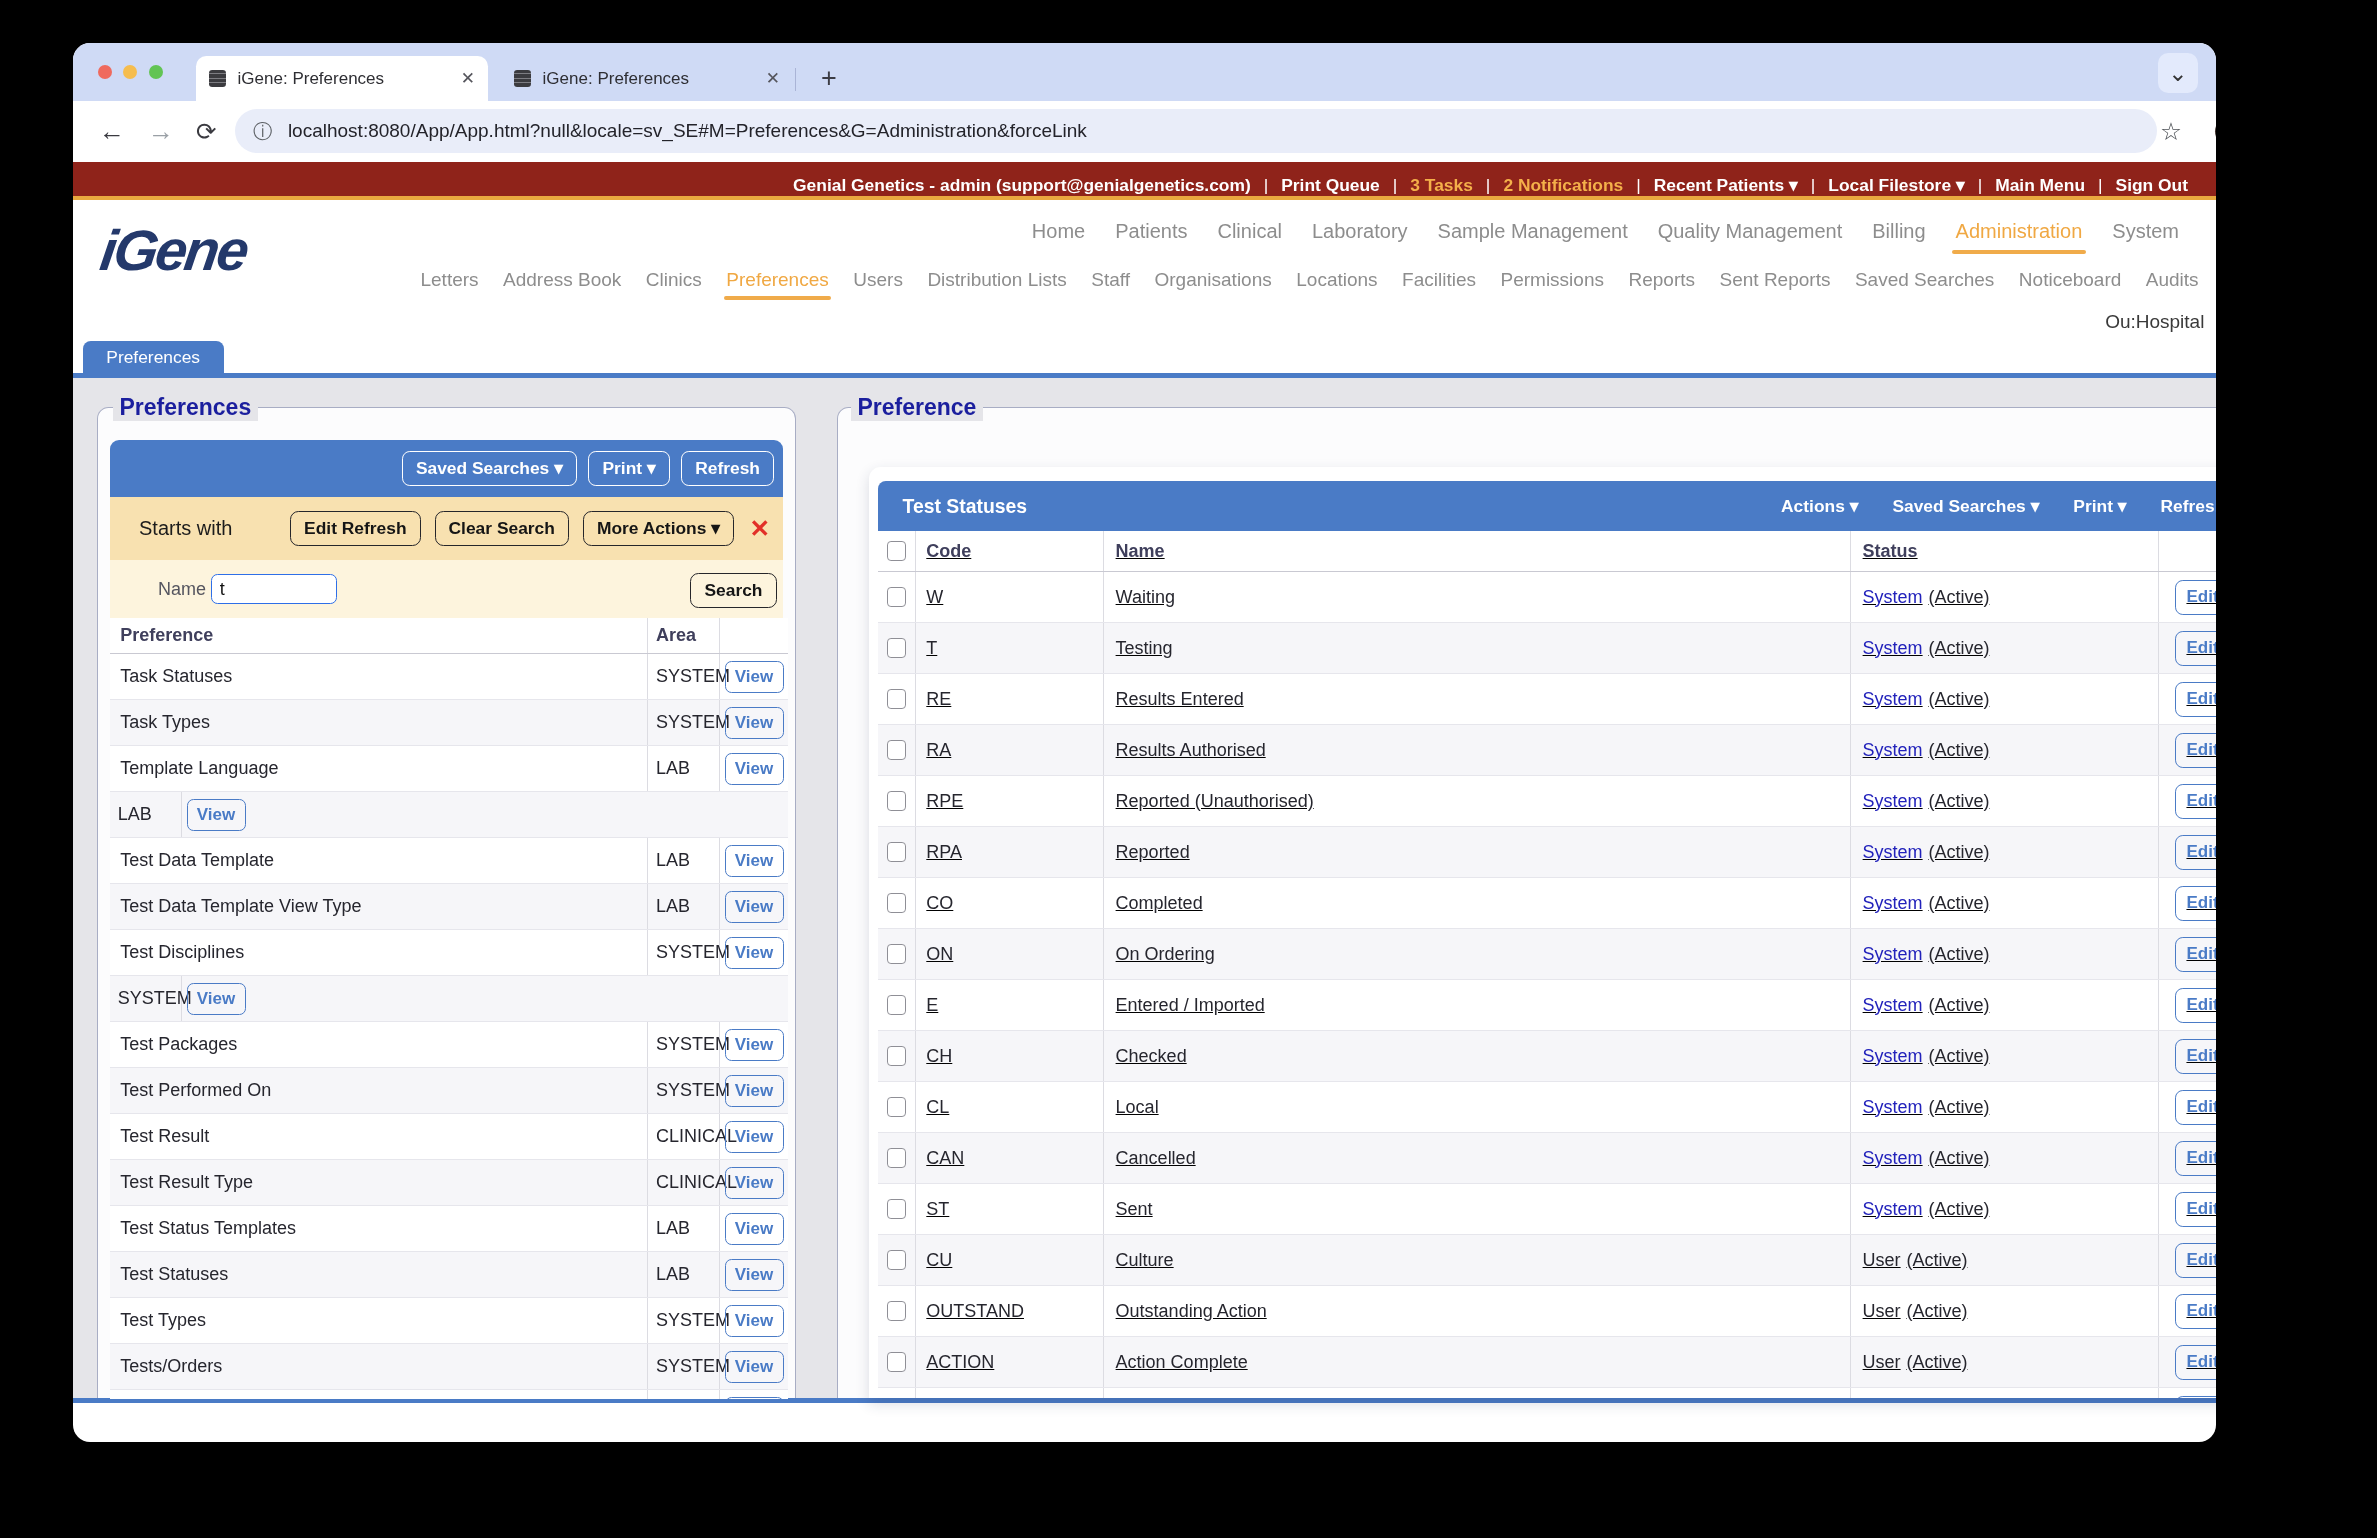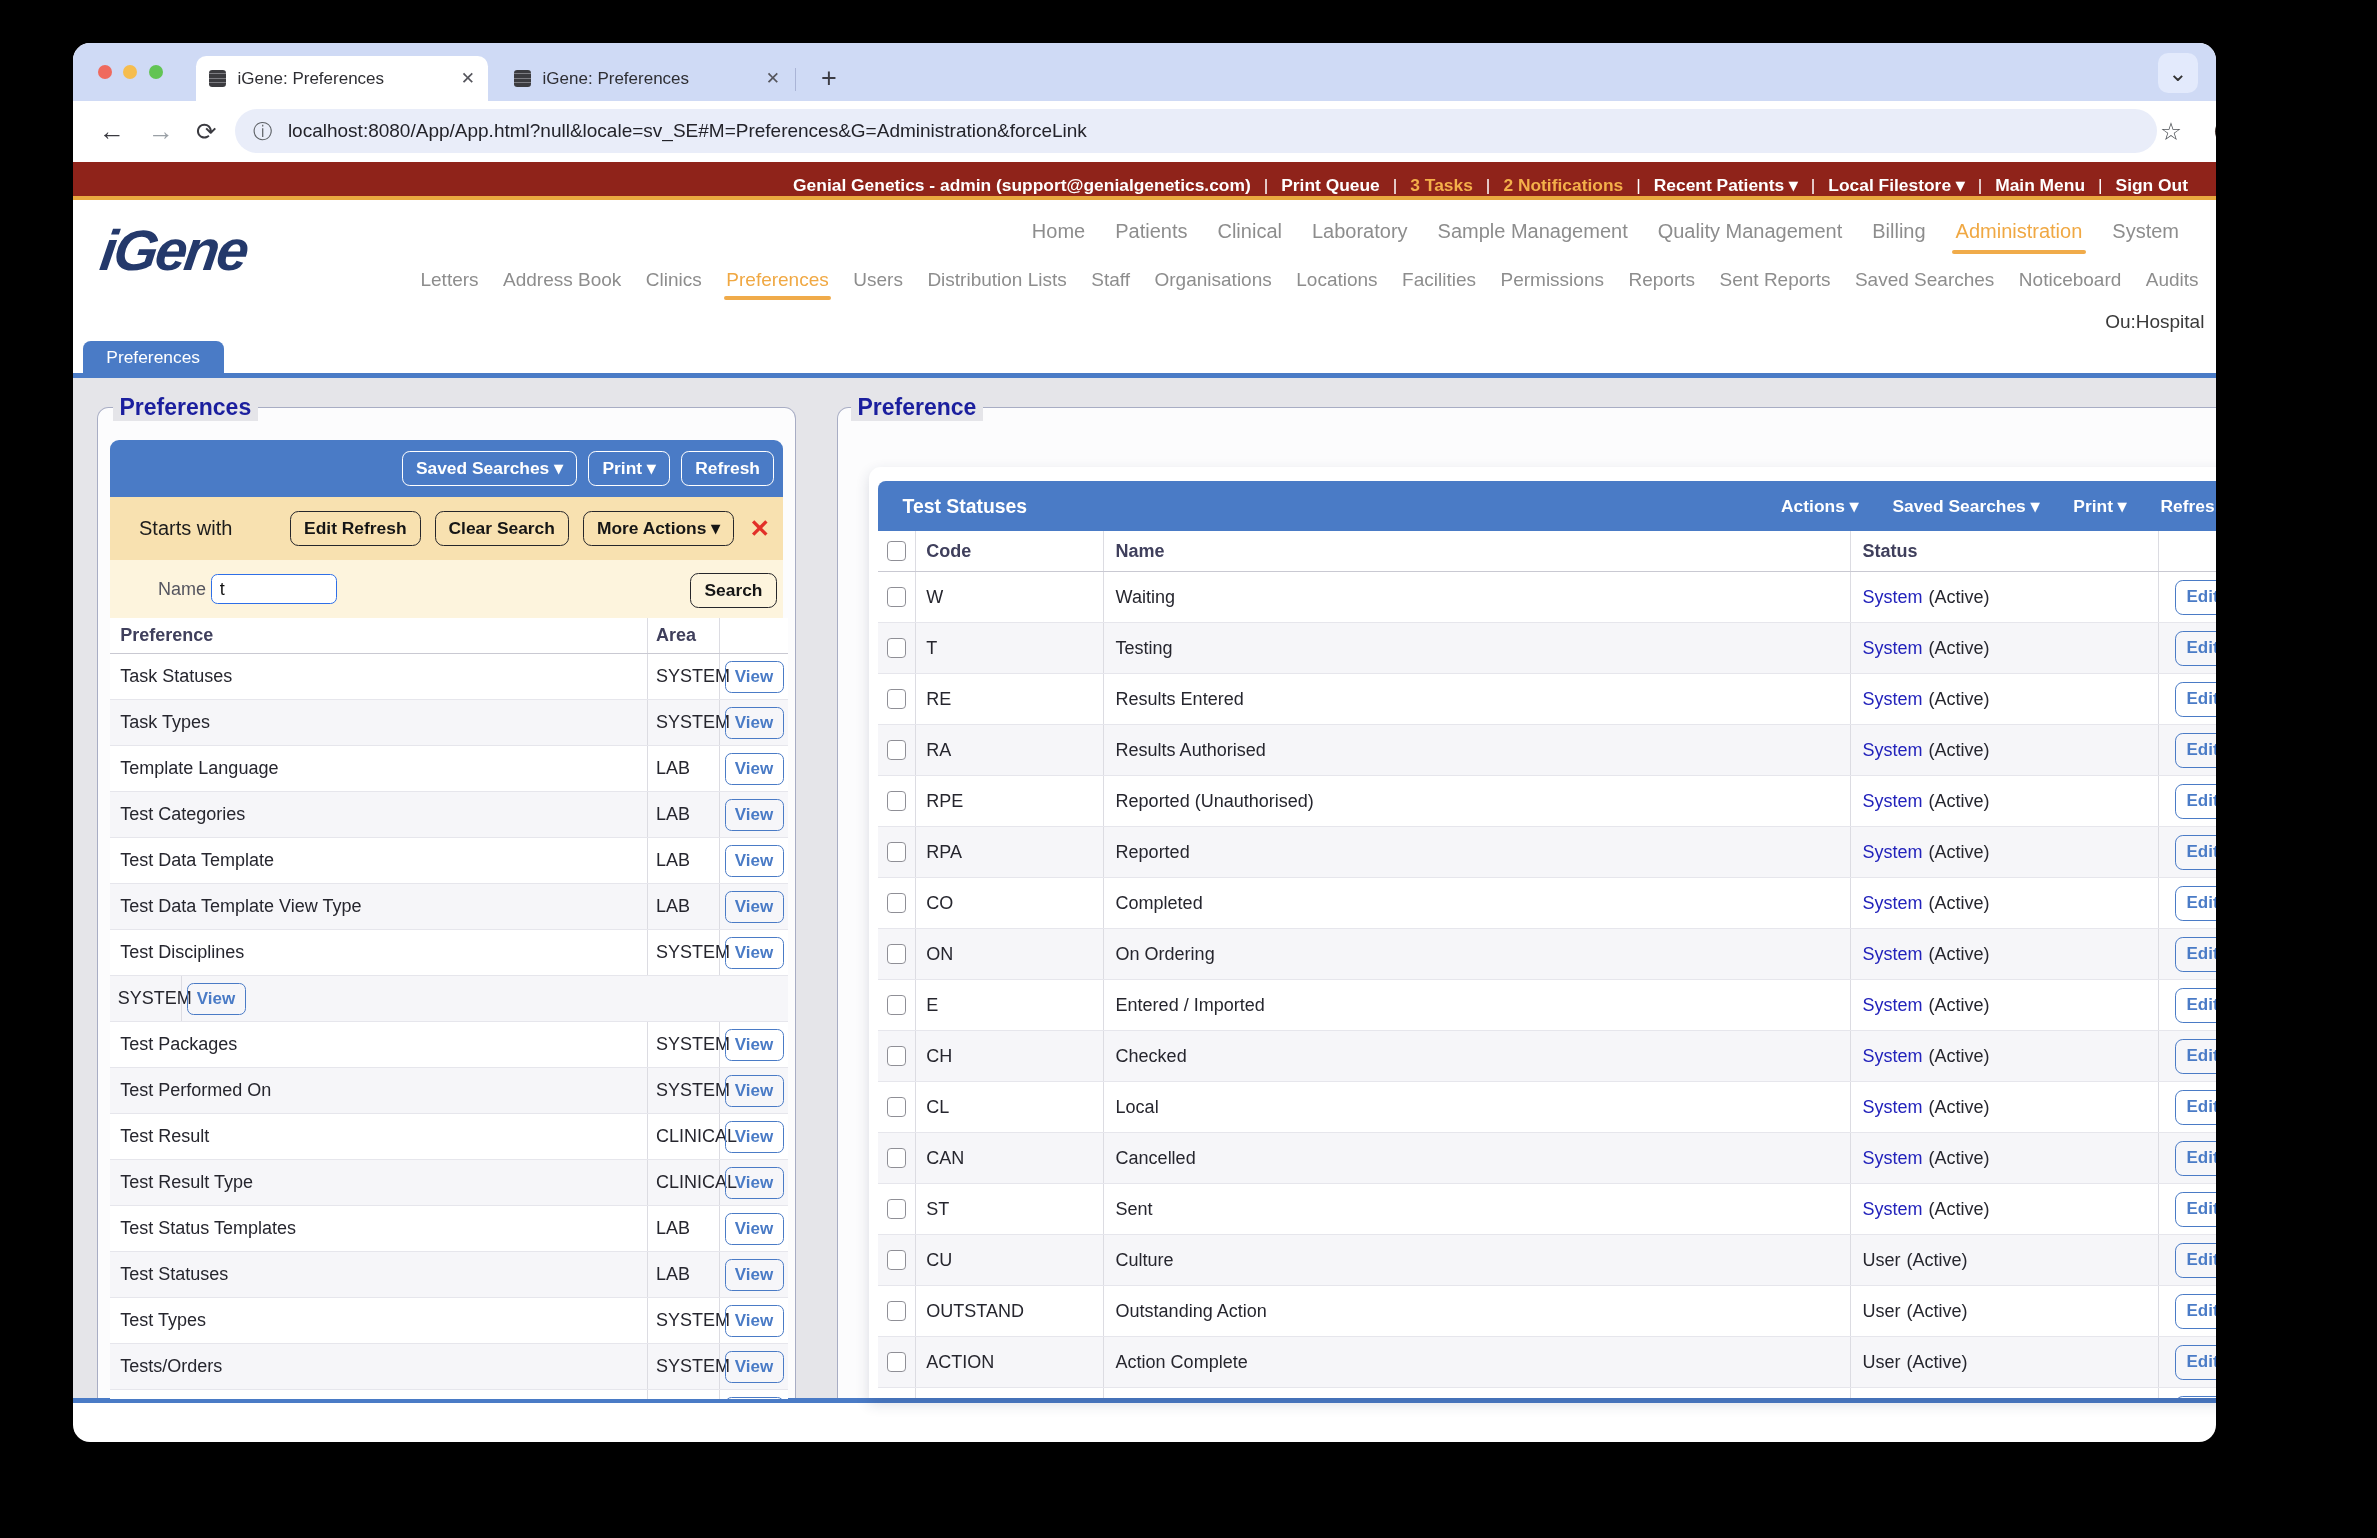--- a/index.html
+++ b/index.html
@@ -89,21 +89,21 @@
   .lrow:nth-child(even){background:#f6f6f9;}
   .lrow span{font-size:18px;color:#26262e;display:flex;align-items:center;}
   .viewbtn{width:59px;height:32px;border:1.3px solid #4a7bc6;border-radius:6.5px;background:transparent;color:#4a7bc6;font-size:17px;font-weight:600;}
 
   
   .card{position:absolute;left:796px;top:424px;width:1386px;height:931px;background:#fff;border-radius:11.6px 11.6px 0 0;box-shadow:0 5.2px 14px rgba(40,50,90,.16);z-index:1;}
   .rheader{position:absolute;left:805px;top:438px;width:1368px;height:50px;background:#4a7bc6;border-radius:7.8px 7.8px 0 0;display:flex;align-items:center;z-index:2;}
   .rtitle{font-size:19.4px;font-weight:bold;color:#fff;margin-left:24.5px;}
   .rmenu{margin-left:auto;display:flex;gap:34px;padding-right:20.7px;}
   .rmenu span{font-size:17.4px;font-weight:600;color:#fff;white-space:nowrap;}
-  .rtable{position:absolute;left:805px;top:488px;width:1368px;z-index:2;background:#fff;}
+  .rtable{position:absolute;left:805px;top:488px;width:1368px;z-index:2;background:#fff;text-decoration:underline;}
   .rhead{display:flex;height:41px;border-bottom:1.3px solid #c9c9d2;background:#fff;}
   .rhead .cell{font-size:18px;font-weight:bold;color:#3f3f5c;}
   .cell{display:flex;align-items:center;}
   .cc{width:38px;justify-content:center;border-right:0.6px solid #dcdce2;}
   .ccode{width:188px;padding-left:10.3px;border-right:0.6px solid #dcdce2;}
   .cname{width:747px;padding-left:11.6px;border-right:0.6px solid #dcdce2;}
   .cstatus{width:308px;padding-left:11.6px;border-right:0.6px solid #dcdce2;}
   .cedit{width:87px;justify-content:center;}
   .rrows{height:826px;overflow:hidden;}
   .rrow{display:flex;height:51px;border-bottom:0.6px solid #e6e6ec;background:#fff;}
@@ -259,21 +259,20 @@
             </span>
           </div>
           <div class="lrow">
             <span class="c-name">Template Language</span>
             <span class="c-area">LAB</span>
             <span class="c-act">
               <button class="viewbtn">View</button>
             </span>
           </div>
           <div class="lrow">
-            <span class="c-name">Test Categories</span>
             <span class="c-area">LAB</span>
             <span class="c-act">
               <button class="viewbtn">View</button>
             </span>
           </div>
           <div class="lrow">
             <span class="c-name">Test Data Template</span>
             <span class="c-area">LAB</span>
             <span class="c-act">
               <button class="viewbtn">View</button>

